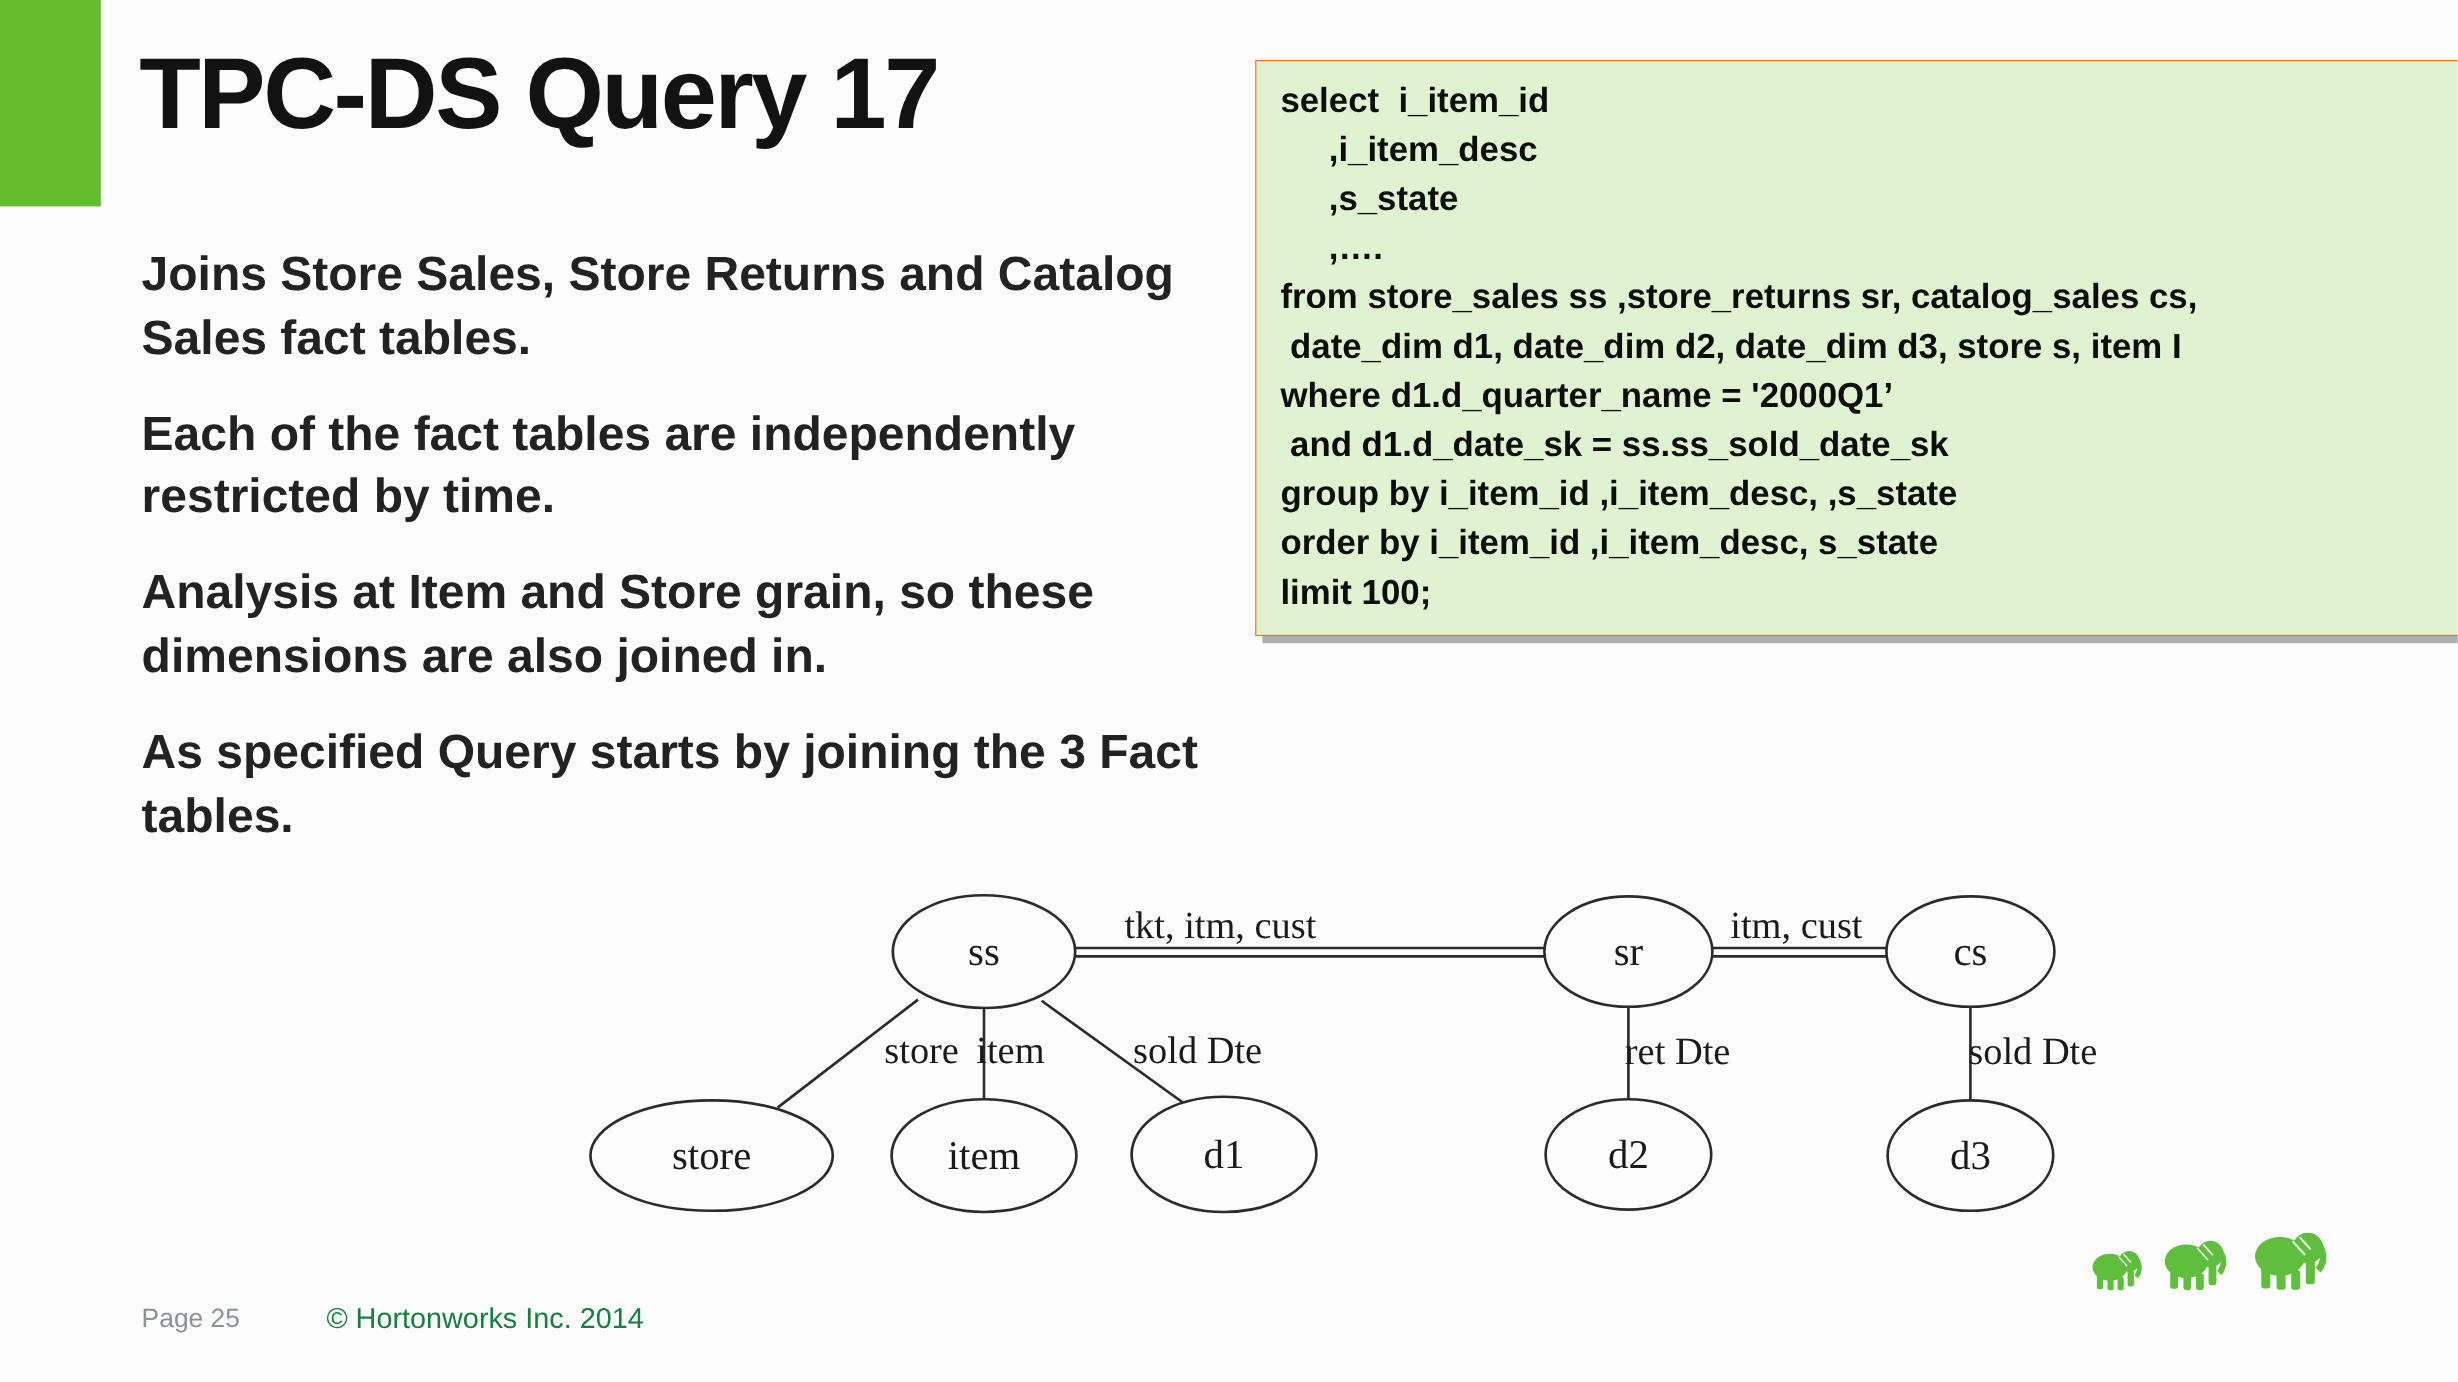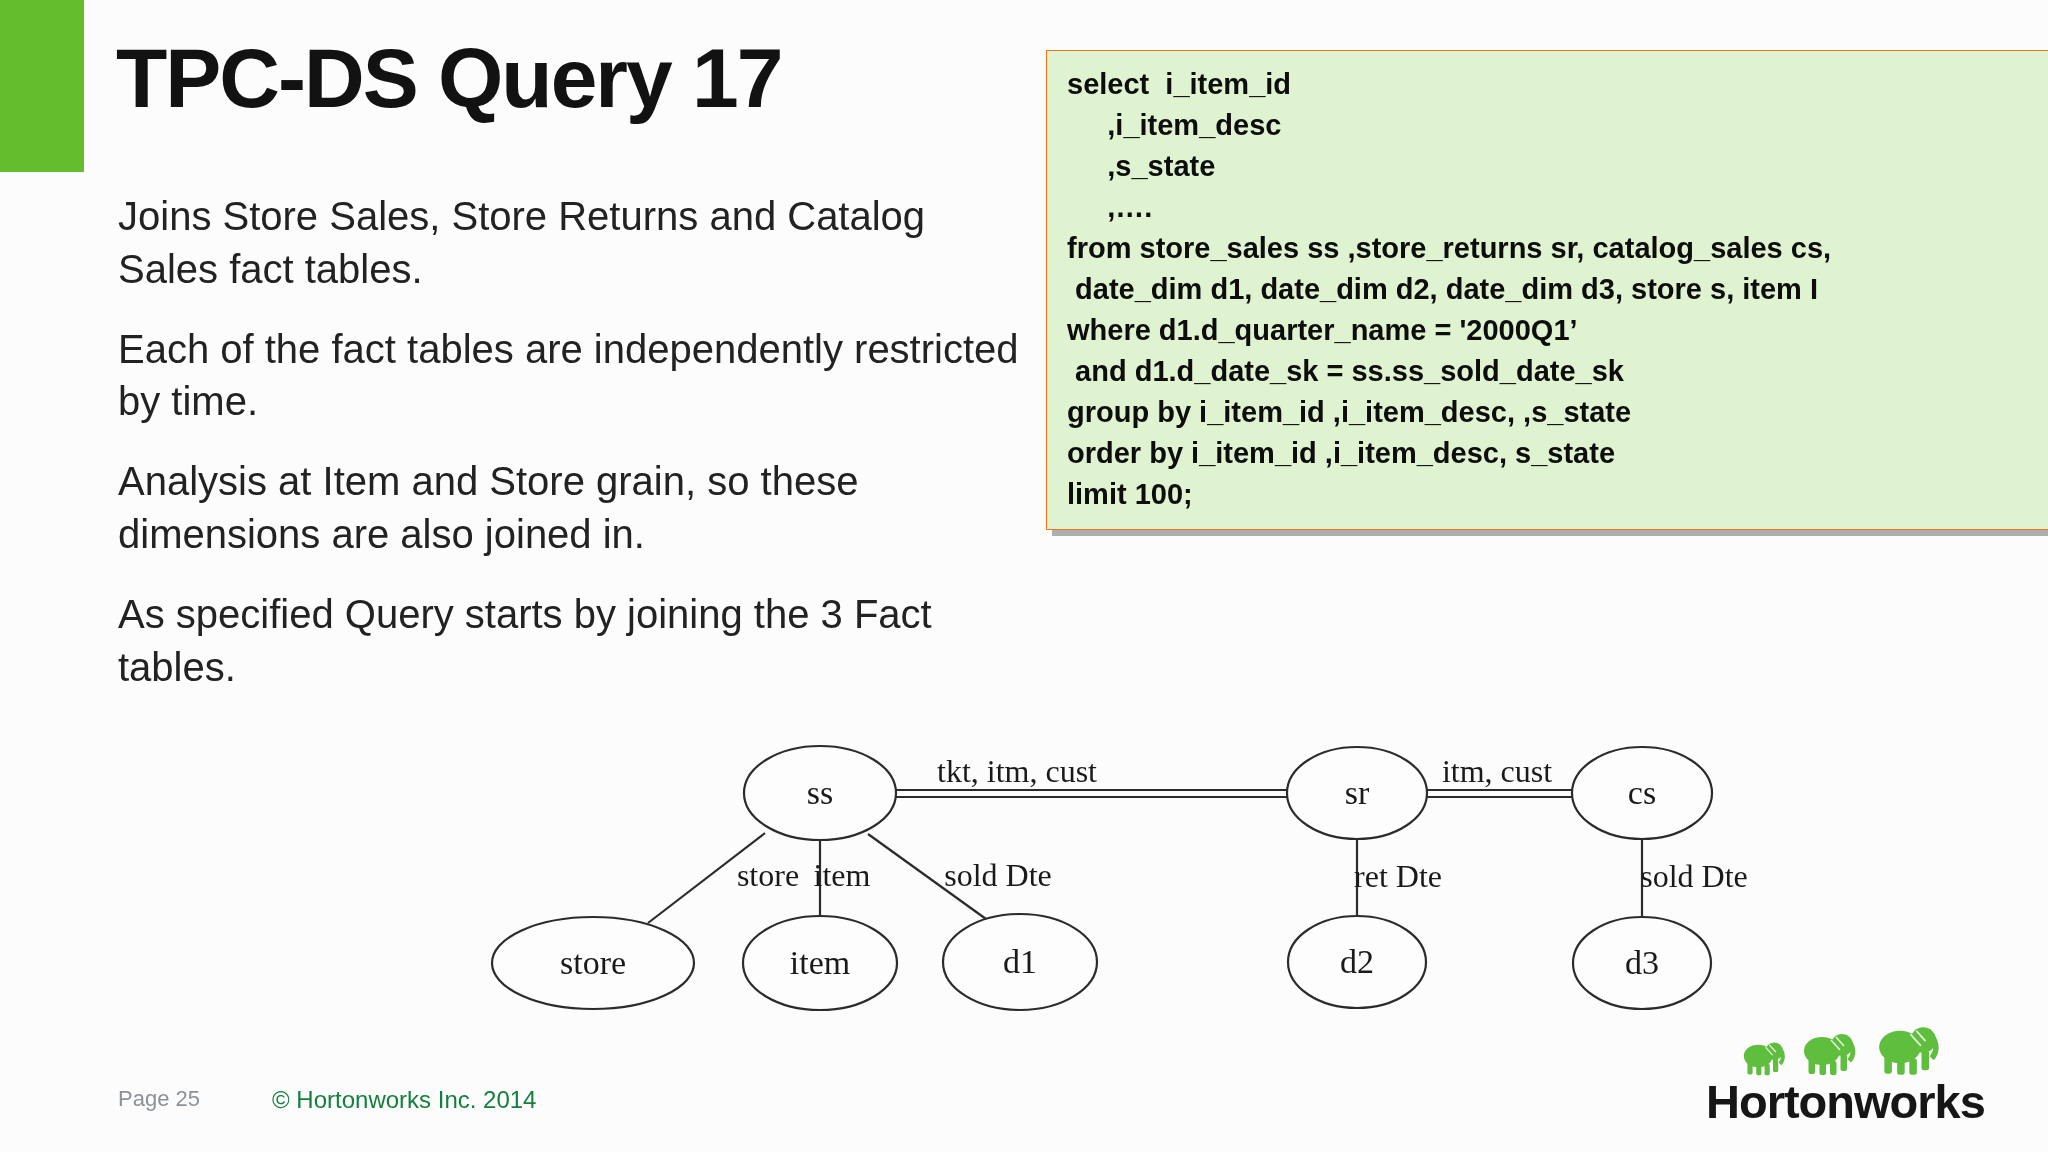--- a/index.html
+++ b/index.html
@@ -26,22 +26,23 @@
     width: 900px;
     font-size: 84px;
     font-weight: 700;
     letter-spacing: -2px;
     color: #121212;
   }
 
   
   .bullets {
     position: absolute;
-    left: 118px; top: 190px;
+    left: 118px; top: 203px;
     width: 905px;
+    font-weight: bold;
   }
   .bullets p {
     font-size: 40px;
     line-height: 1.32;
     color: #222;
     margin-bottom: 27px;
   }
 
   
   .sql-box {
@@ -256,14 +257,13 @@
         <rect x="43" y="70" width="13" height="28" rx="4"></rect>
         <rect x="64" y="70" width="13" height="28" rx="4"></rect>
         <rect x="85" y="56" width="13" height="34" rx="4"></rect>
       </g>
       <g stroke="#ffffff" stroke-width="3" fill="none" opacity="0.85">
         <path d="M66,28 L84,48"></path>
         <path d="M76,22 L92,40"></path>
       </g>
     </svg>
   </div>
-  <div class="logo-text">Hortonworks</div>
 </div>
 
 </body></html>

